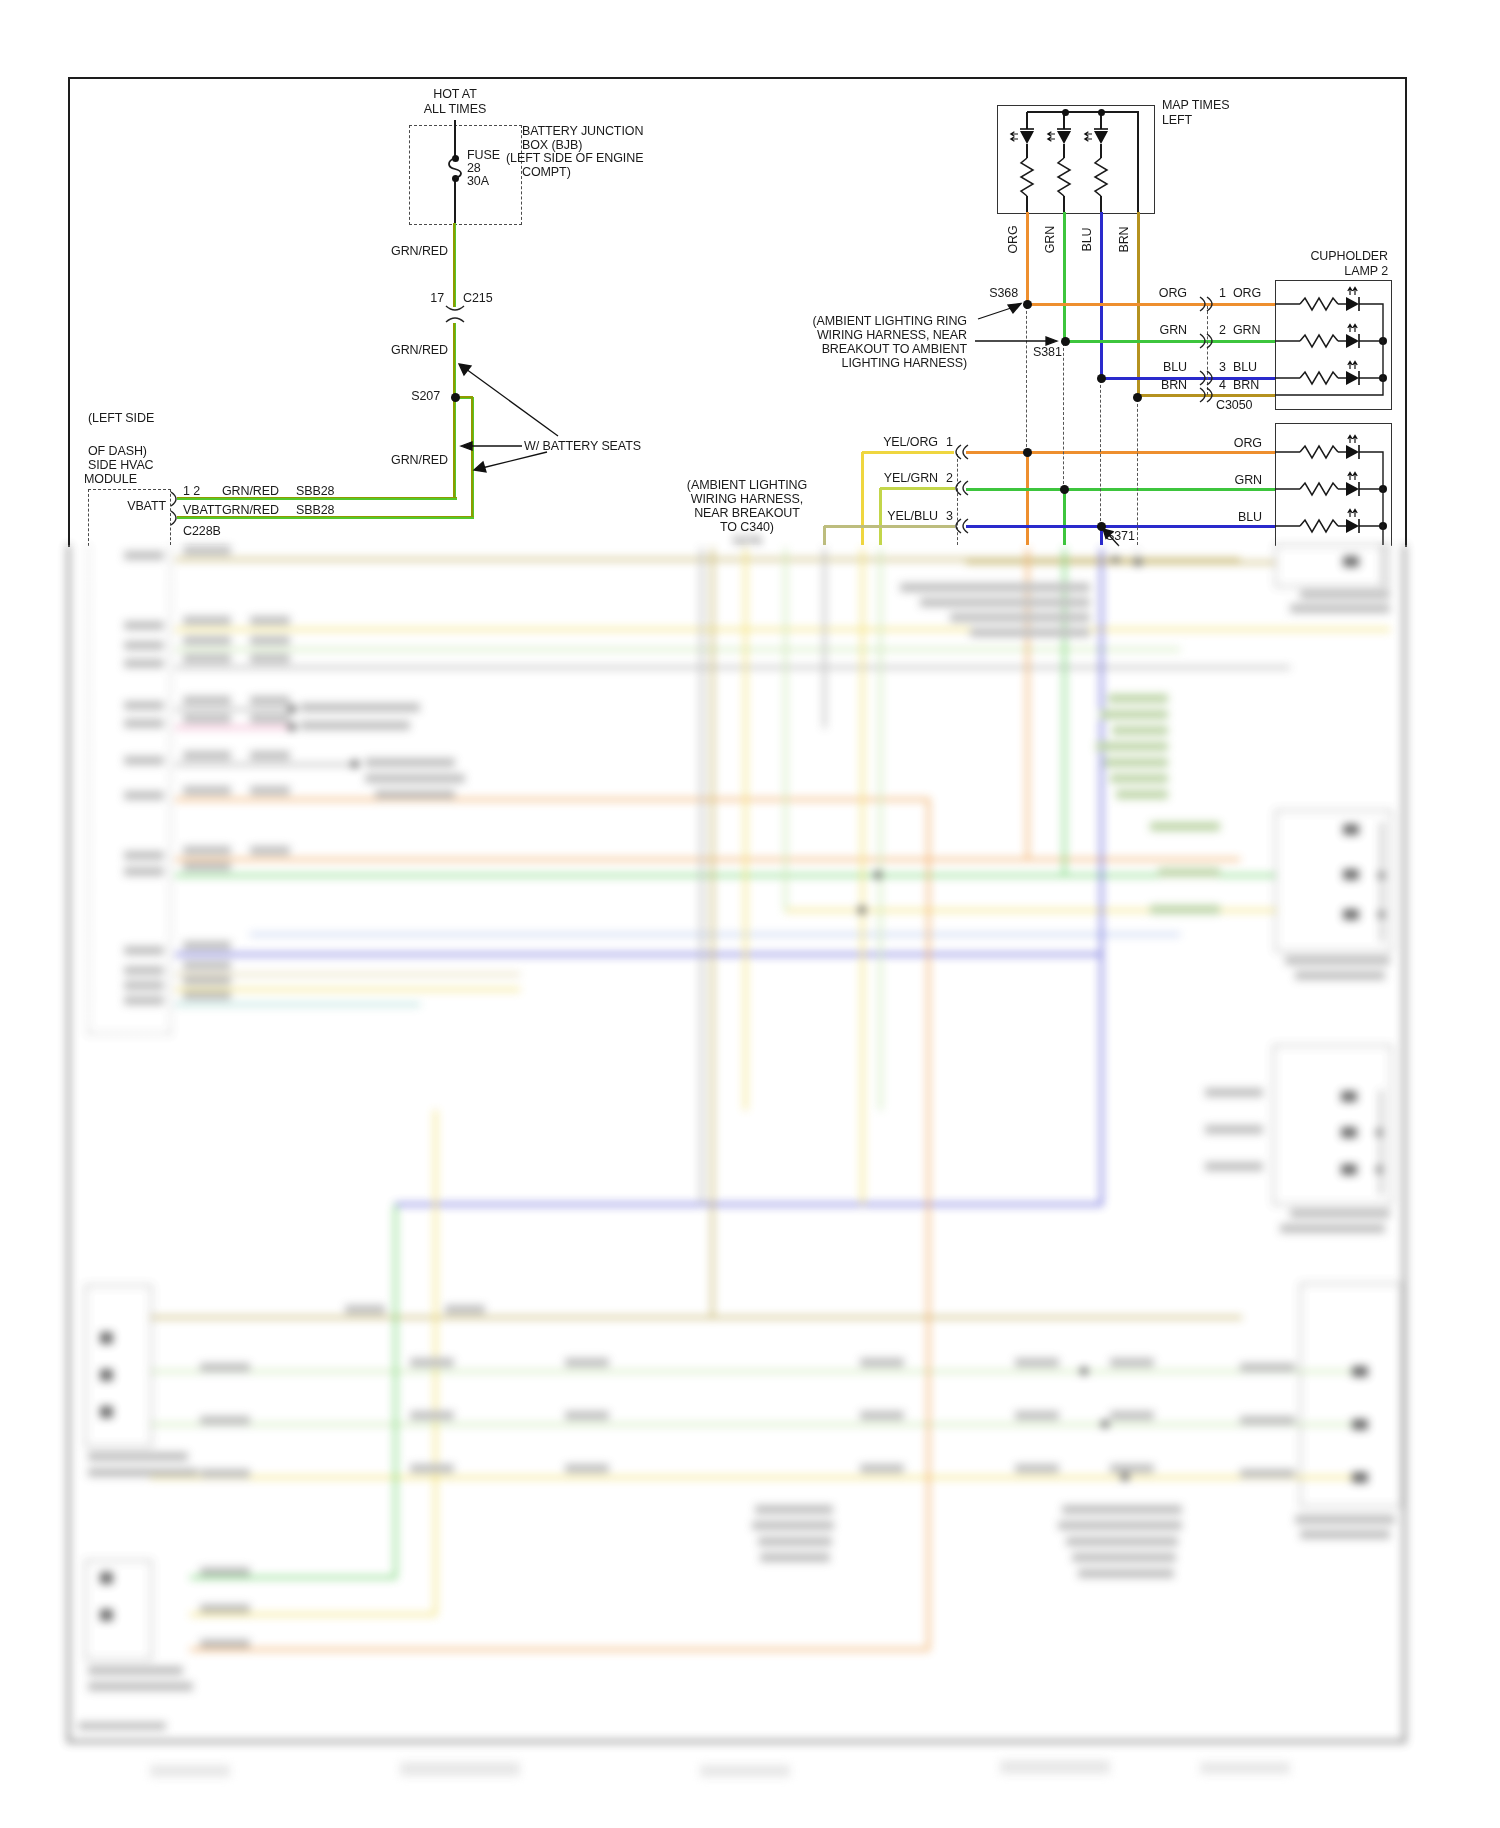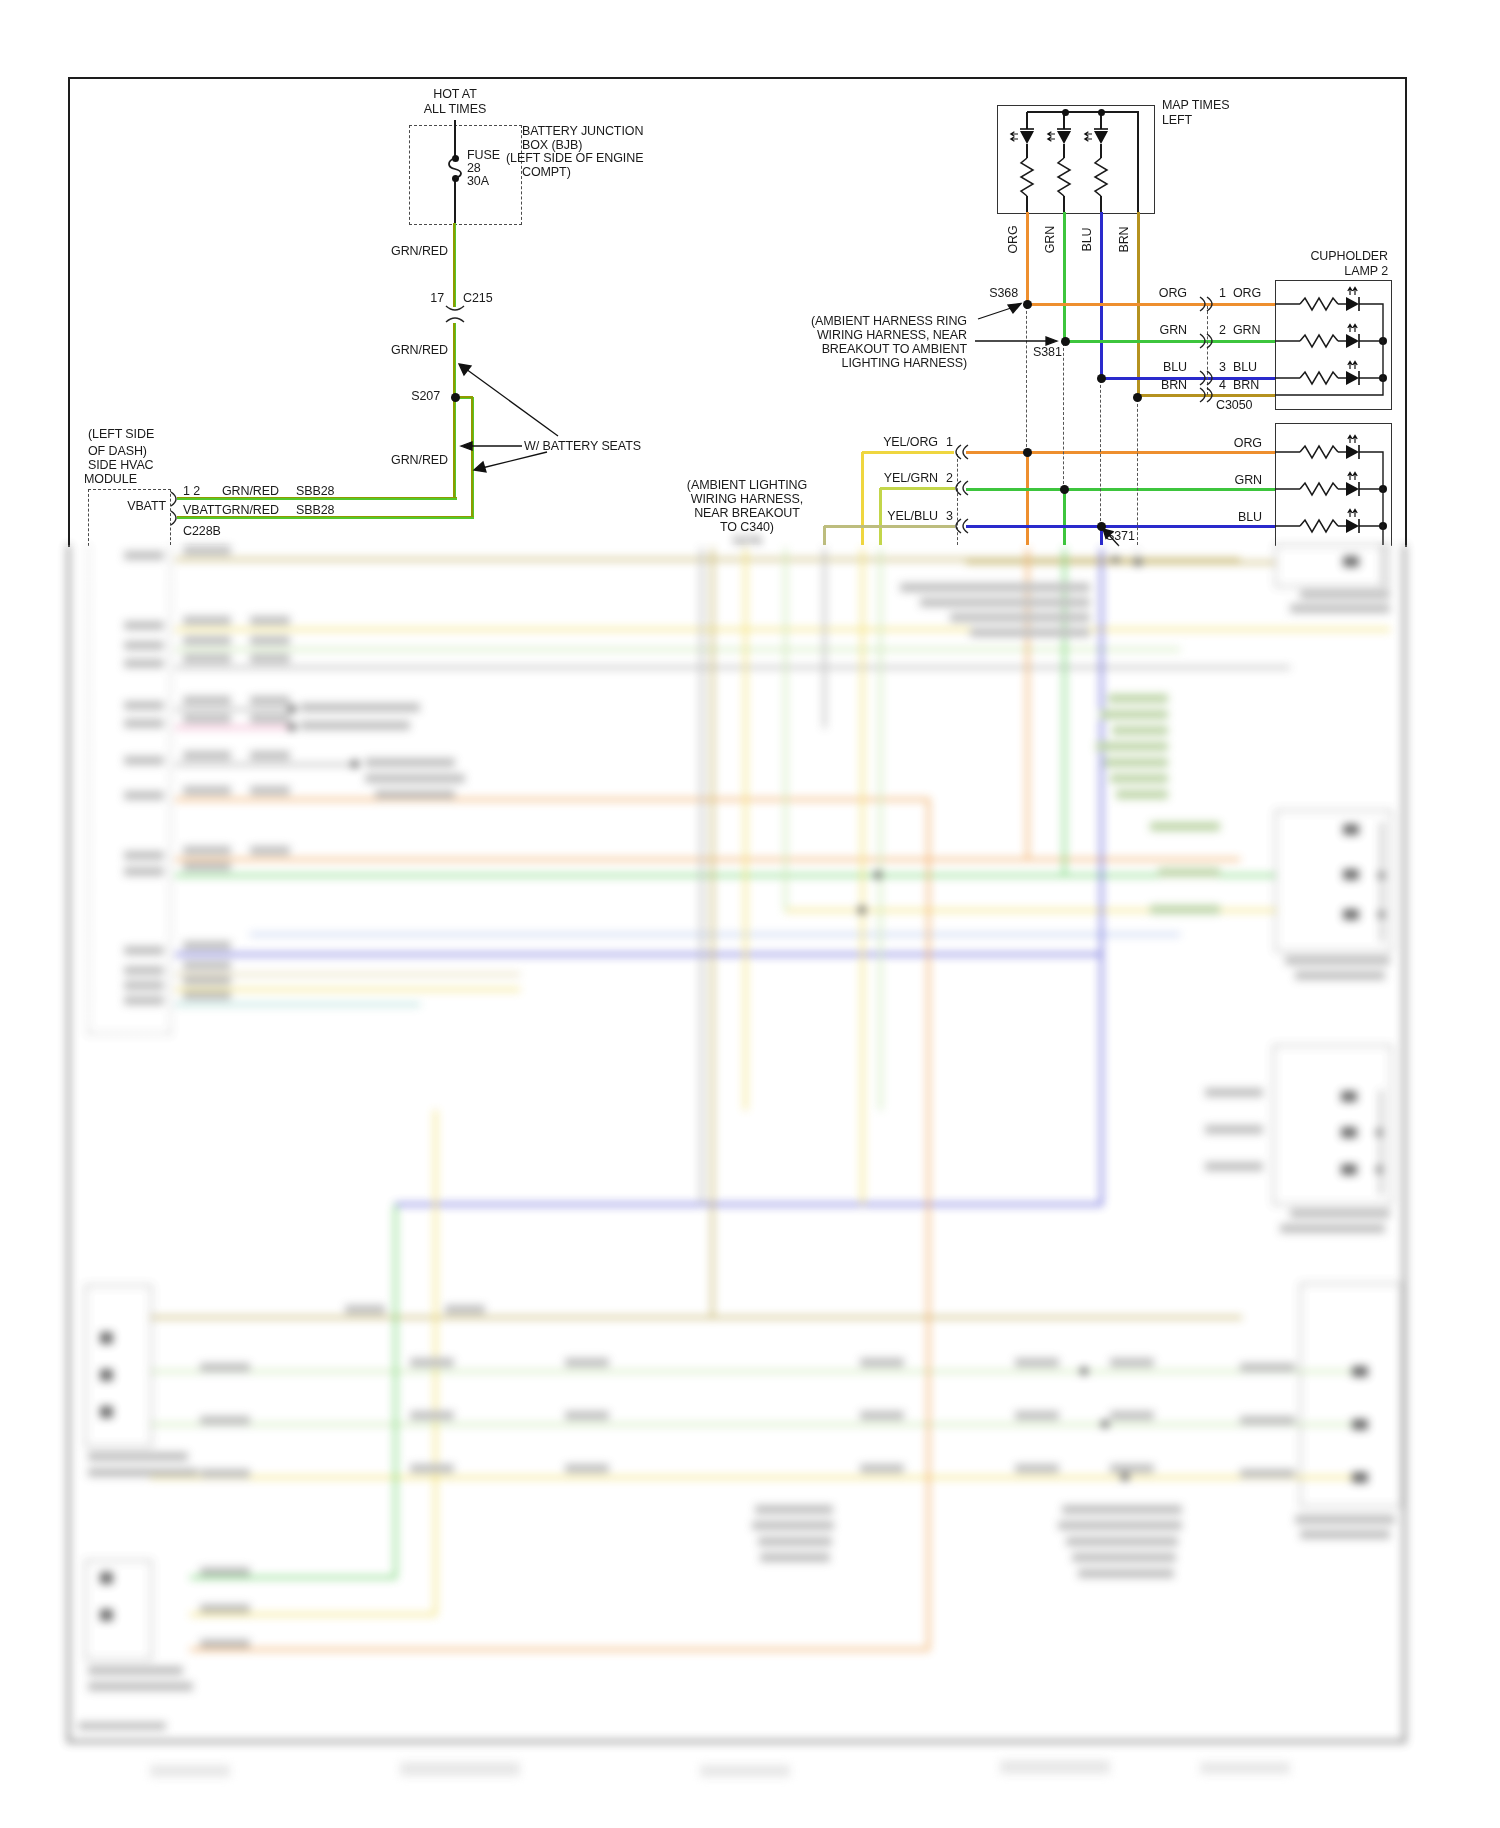--- a/index.html
+++ b/index.html
@@ -41,21 +41,21 @@
   <span class="t" style="left:522px;top:166px">COMPT)</span>
 
   <span class="t tr" style="left:352px;top:245px;width:96px">GRN/RED</span>
   <span class="t tr" style="left:398px;top:292px;width:46px">17</span>
   <span class="t" style="left:463px;top:292px">C215</span>
   <span class="t tr" style="left:352px;top:344px;width:96px">GRN/RED</span>
   <span class="t tr" style="left:382px;top:390px;width:58px">S207</span>
   <span class="t tr" style="left:352px;top:454px;width:96px">GRN/RED</span>
   <span class="t" style="left:524px;top:440px">W/ BATTERY SEATS</span>
 
-  <span class="t" style="left:88px;top:428px">(LEFT SIDE</span>
+  <span class="t" style="left:88px;top:412px">(LEFT SIDE</span>
   <span class="t" style="left:88px;top:445px">OF DASH)</span>
   <span class="t" style="left:88px;top:459px">SIDE HVAC</span>
   <span class="t" style="left:84px;top:473px">MODULE</span>
   <span class="t tr" style="left:106px;top:500px;width:60px">VBATT</span>
   <span class="t" style="left:183px;top:485px">1 2</span>
   <span class="t" style="left:222px;top:485px">GRN/RED</span>
   <span class="t" style="left:296px;top:485px">SBB28</span>
   <span class="t" style="left:183px;top:504px">VBATT</span>
   <span class="t" style="left:222px;top:504px">GRN/RED</span>
   <span class="t" style="left:296px;top:504px">SBB28</span>
@@ -68,21 +68,21 @@
   <span class="t" style="left:1162px;top:114px">LEFT</span>
   <span class="t tv" style="left:991px;top:233px;width:44px">ORG</span>
   <span class="t tv" style="left:1028px;top:233px;width:44px">GRN</span>
   <span class="t tv" style="left:1065px;top:233px;width:44px">BLU</span>
   <span class="t tv" style="left:1102px;top:233px;width:44px">BRN</span>
 
   <span class="t tr" style="left:966px;top:287px;width:52px">S368</span>
   <span class="t" style="left:1033px;top:346px">S381</span>
   <span class="t" style="left:1106px;top:530px">S371</span>
 
-  <span class="t tr" style="left:687px;top:315px;width:280px">(AMBIENT HARNESS RING</span>
+  <span class="t tr" style="left:687px;top:315px;width:280px">(AMBIENT LIGHTING RING</span>
   <span class="t tr" style="left:687px;top:329px;width:280px">WIRING HARNESS, NEAR</span>
   <span class="t tr" style="left:687px;top:343px;width:280px">BREAKOUT TO AMBIENT</span>
   <span class="t tr" style="left:687px;top:357px;width:280px">LIGHTING HARNESS)</span>
 
   <span class="t tr" style="left:1268px;top:250px;width:120px">CUPHOLDER</span>
   <span class="t tr" style="left:1268px;top:265px;width:120px">LAMP 2</span>
   <div class="seg" style="left:1275px;top:280px;width:115px;height:128px;border:1.5px solid #333"></div>
 
   <span class="t tr" style="left:1137px;top:287px;width:50px">ORG</span>
   <span class="t tr" style="left:1137px;top:324px;width:50px">GRN</span>

